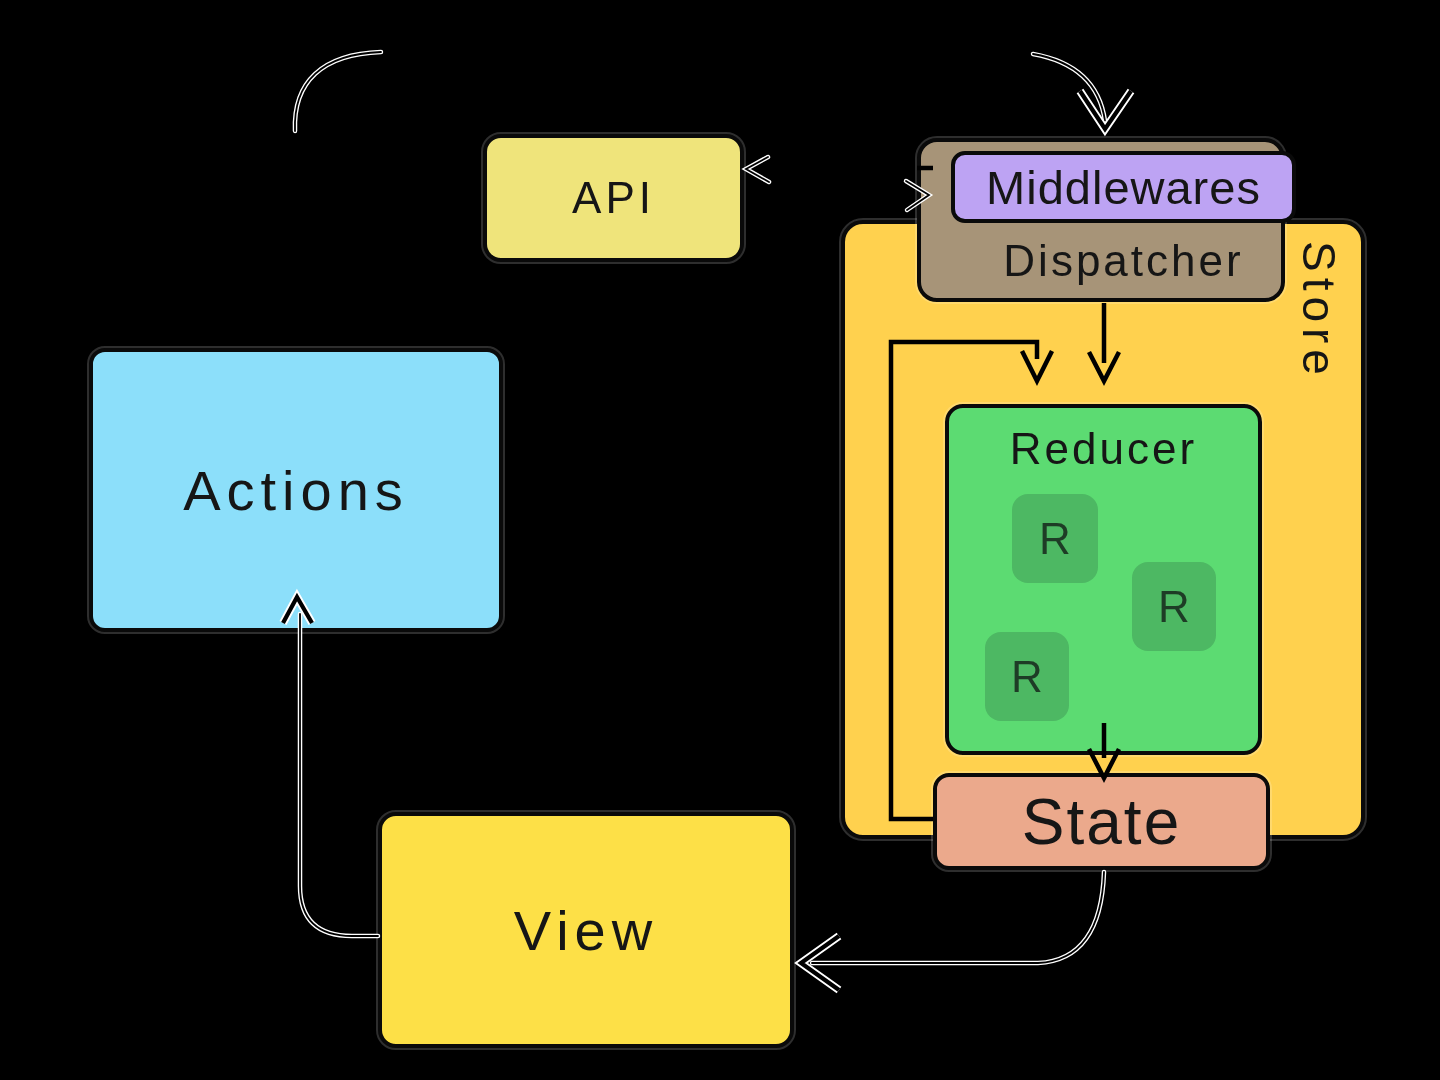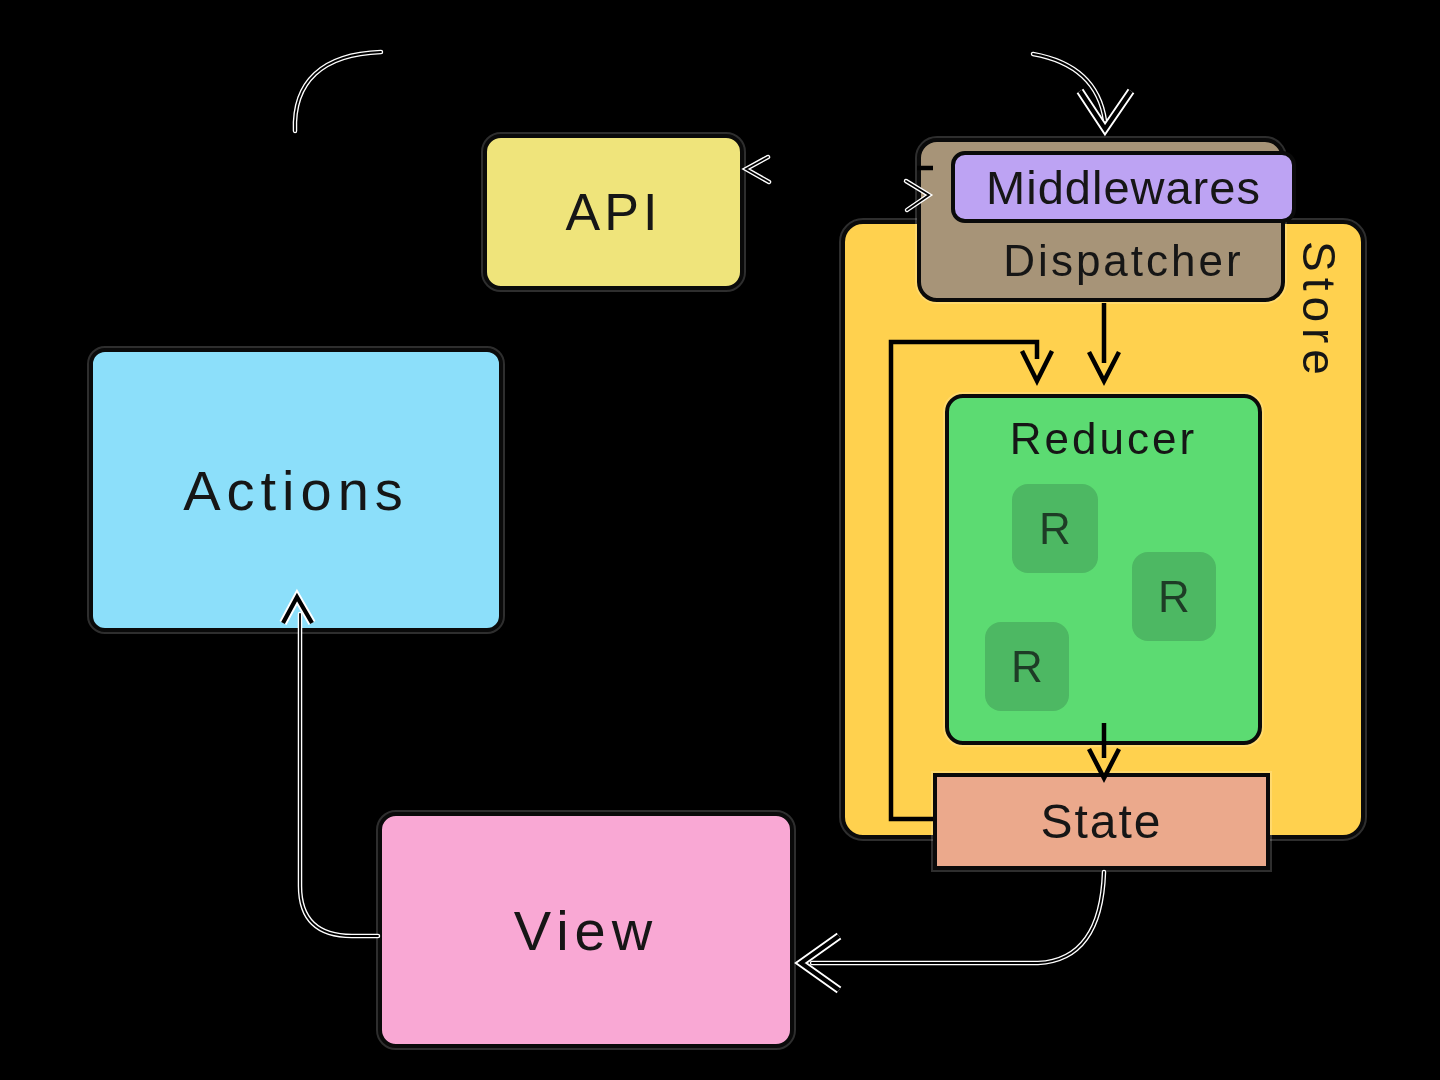--- a/index.html
+++ b/index.html
@@ -34,36 +34,36 @@
   .middlewares{
     position:relative;margin-top:9px;
     width:345px;height:72px;border-radius:14px;outline:none;
     font-size:47px;letter-spacing:1px;
   }
   .dispatcher-label{
     flex:1;display:flex;align-items:center;justify-content:center;
     font-size:44px;letter-spacing:3px;
   }
   .reducer{
-    left:945px;top:394px;width:317px;height:351px;border-radius:18px;
+    left:945px;top:404px;width:317px;height:351px;border-radius:18px;
     justify-content:flex-start;align-items:flex-start;padding-left:28px;
   }
   .reducer-label{
     position:absolute;left:0;right:0;top:16px;text-align:center;
     font-size:44px;letter-spacing:3px;
   }
   .rtile{
     position:absolute;border:none;outline:none;border-radius:16px;
     font-size:44px;color:#1e3c26;
   }
   .r1{left:63px;top:86px;width:86px;height:89px;}
   .r2{left:183px;top:154px;width:84px;height:89px;}
   .r3{left:36px;top:224px;width:84px;height:89px;}
-  .state{left:933px;top:773px;width:337px;height:97px;border-radius:0;font-size:48px;letter-spacing:2px;}
-  .api{left:483px;top:134px;width:261px;height:156px;border-radius:18px;font-size:52px;letter-spacing:4px;}
+  .state{left:933px;top:773px;width:337px;height:97px;border-radius:16px;font-size:64px;letter-spacing:2px;}
+  .api{left:483px;top:134px;width:261px;height:128px;border-radius:18px;font-size:44px;letter-spacing:4px;}
   .actions{left:89px;top:348px;width:414px;height:284px;border-radius:16px;font-size:56px;letter-spacing:6px;}
   .view{left:378px;top:812px;width:416px;height:236px;border-radius:18px;font-size:56px;letter-spacing:6px;}
   
   svg.arrows{position:absolute;left:0;top:0;z-index:5;pointer-events:none;}
   .case{fill:none;stroke:#fff;stroke-width:4.5;stroke-linecap:round;}
   .core{fill:none;stroke:#000;stroke-width:1.8;stroke-linecap:round;}
   .caseB{fill:none;stroke:#fff;stroke-width:8;stroke-linejoin:miter;}
   .coreB{fill:none;stroke:#000;stroke-width:4.2;stroke-linejoin:miter;}
   .blk{fill:none;stroke:#000;stroke-width:4.5;stroke-linejoin:miter;}
 </style>
@@ -100,21 +100,21 @@
   </div>
 
   <div class="box api" style="background-color: rgb(239, 228, 123);">
     <span class="lbl">API</span>
   </div>
 
   <div class="box actions" style="background-color: rgb(140, 223, 250);">
     <span class="lbl">Actions</span>
   </div>
 
-  <div class="box view" style="background-color: #f9a8d4;">
+  <div class="box view" style="background-color: #fde047;">
     <span class="lbl">View</span>
   </div>
 
   <svg class="arrows" width="1440" height="1080" viewBox="0 0 1440 1080">
 
     <g>
       <path class="case" d="M 295 131 C 293 82 322 54 381 52"></path>
       <path class="core" d="M 295 131 C 293 82 322 54 381 52"></path>
       <path class="case" d="M 1033 54 C 1078 62 1100 86 1105 121"></path>
       <path class="core" d="M 1033 54 C 1078 62 1100 86 1105 121"></path>

